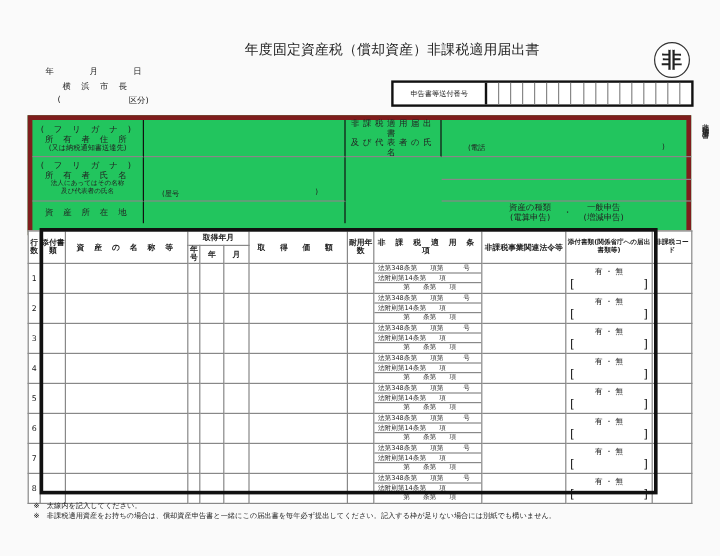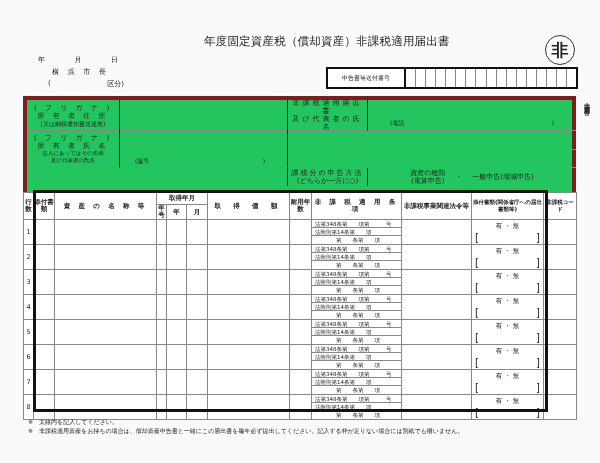--- a/index.html
+++ b/index.html
@@ -93,54 +93,53 @@
     <span class="small sp">( フ リ ガ ナ )</span>
     <span class="small sp">所 有 者 住 所</span>
     <span class="tiny">(又は納税通知書送達先)</span>
   </div>
   <div class="cell" style="left:0;top:31px;width:93px;height:37px;border-right-width:1.5px;border-bottom-width:1px;border-bottom-color:#888;">
     <span class="small sp">( フ リ ガ ナ )</span>
     <span class="small sp">所 有 者 氏 名</span>
     <span class="tiny" style="font-size:5.5px">法人にあってはその名称</span>
     <span class="tiny" style="font-size:5.5px">及び代表者の氏名</span>
   </div>
+  <div class="cell" style="left:0;top:68px;width:93px;height:18px;border-right-width:1.5px;">
+    <span class="small sp">資 産 所 在 地</span>
+  </div>
 
   <div class="cell" style="left:93px;top:0;width:168px;height:31px;border-right-width:1.5px;border-bottom-width:1px;border-bottom-color:#888;"></div>
   <div class="cell" style="left:93px;top:31px;width:168px;height:37px;border-right-width:1.5px;border-bottom-width:1px;border-bottom-color:#888;align-items:stretch;justify-content:flex-end;">
     <div style="display:flex;justify-content:space-between;padding:0 22px 1px 15px;font-size:6px;">
       <span>(屋号</span>
       <span>)</span>
     </div>
   </div>
   <div class="cell" style="left:93px;top:68px;width:168px;height:18px;border-right-width:1.5px;"></div>
 
   <div class="cell" style="left:261px;top:0;width:80px;height:31px;border-right-width:1.5px;border-bottom-width:1px;border-bottom-color:#888;">
     <span class="small sp">非課税適用届出書</span>
     <span class="small sp">及び代表者の氏名</span>
-  </div>
-  <div class="cell" style="left:261px;top:68px;width:80px;height:18px;border-right-width:1.5px;">
-    <span class="small sp" style="letter-spacing:2px">課税分の申告方法</span>
-    <span class="small">(どちらか一方に○)</span>
   </div>
 
   <div class="cell" style="left:341px;top:0;width:208px;height:31px;border-bottom-width:1px;border-bottom-color:#888;align-items:stretch;justify-content:flex-end;">
     <div style="display:flex;justify-content:space-between;padding:0 22px 2px 22px;font-size:6px;">
       <span>(電話</span>
       <span>)</span>
     </div>
   </div>
   <div class="cell" style="left:341px;top:31px;width:208px;height:19px;border-bottom-width:1px;border-bottom-color:#888;"></div>
   <div class="cell" style="left:341px;top:50px;width:208px;height:18px;border-bottom-width:1px;border-bottom-color:#888;"></div>
   <div class="cell" style="left:341px;top:68px;width:208px;height:18px;flex-direction:row;gap:10px;">
     <div style="display:flex;flex-direction:column;align-items:center;">
       <span class="small">資産の種類</span>
       <span class="small">(電算申告)</span>
     </div>
     <span class="small">・</span>
-    <div style="display:flex;flex-direction:row;align-items:flex-start;">
+    <div style="display:flex;flex-direction:column;align-items:center;">
       <span class="small">一般申告</span>
       <span class="small">(増減申告)</span>
     </div>
   </div>
 </div>
 <div class="abs side-text">非課税適用届出書</div>
 
 <div class="abs grid">
   <table class="main">
     <colgroup>

